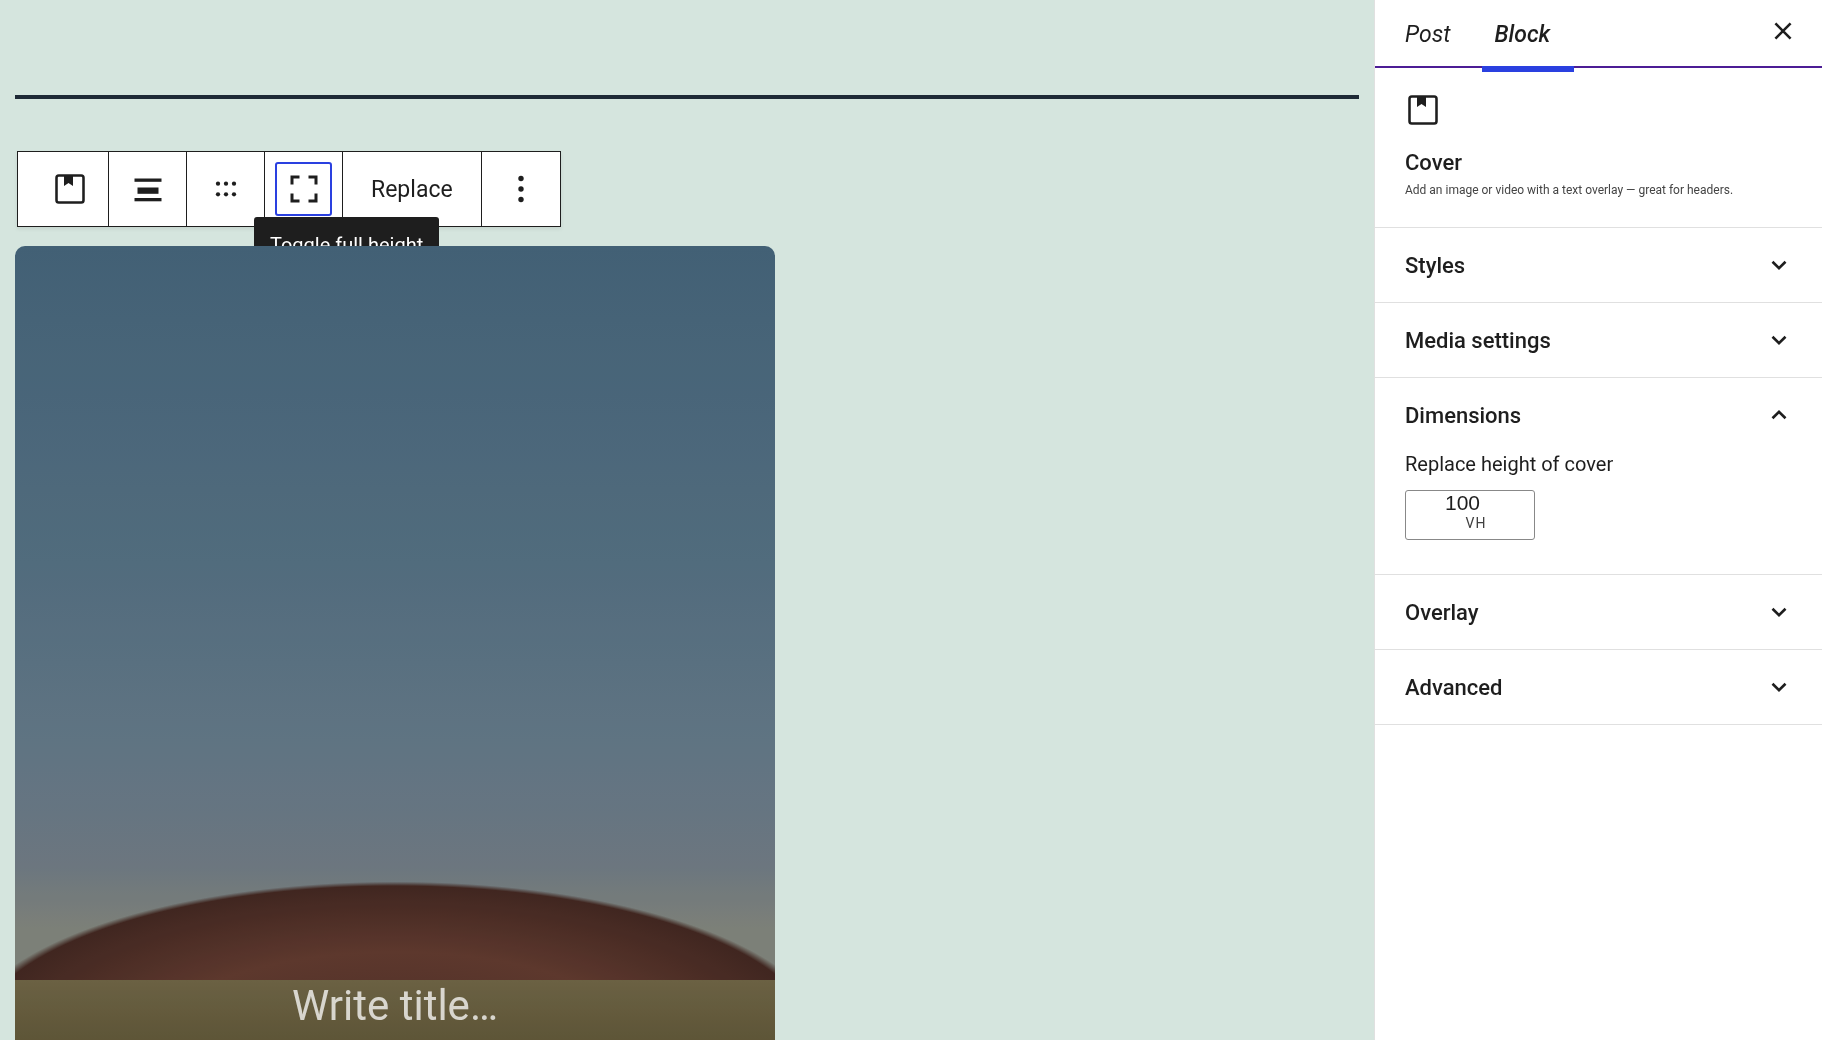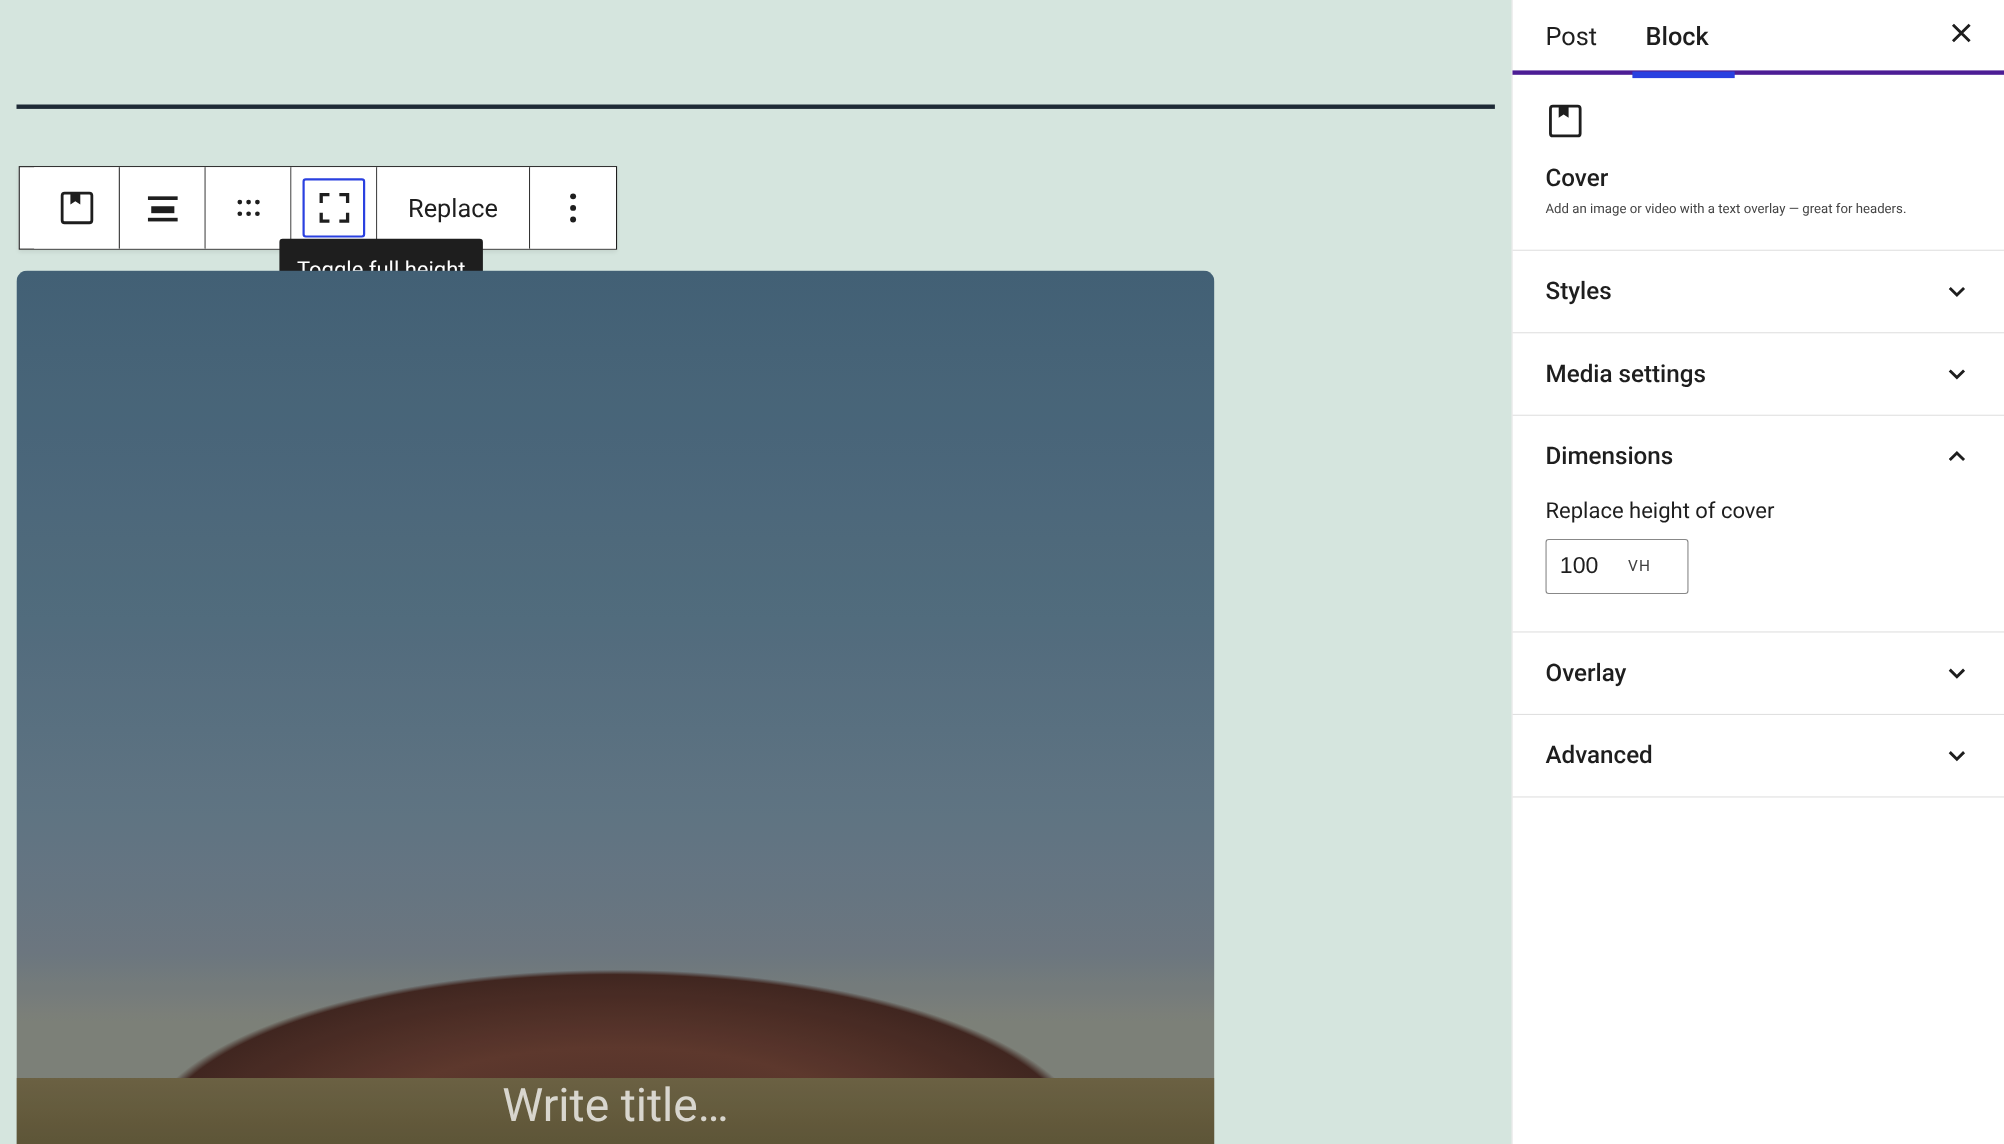--- a/index.html
+++ b/index.html
@@ -67,21 +67,21 @@
       color: #fff;
       font-size: 20px;
       padding: 16px 16px;
       border-radius: 3px;
       white-space: nowrap;
     }
     .cover-block {
       position: absolute;
       top: 246px;
       left: 15px;
-      width: 1089px;
+      width: 760px;
       bottom: 0;
       overflow: hidden;
       border-radius: 10px 10px 0 0;
     }
     .cover-sky {
       position: absolute;
       inset: 0;
       background: linear-gradient(#4c6e86 0%, #5d7b8f 40%, #6f8595 65%, #7b8791 78%, #8e9289 86%);
     }
     .cover-rock {
@@ -110,24 +110,25 @@
     .sidebar {
       width: 448px;
       border-left: 1px solid #e0e0e0;
       background: #fff;
       display: flex;
       flex-direction: column;
     }
     .sidebar-tabs {
       display: flex;
       align-items: center;
-      border-bottom: 4px solid #4c1d95;
+      border-bottom: 2px solid #4c1d95;
       padding: 0 20px 0 30px;
       height: 68px;
       position: relative;
+      font-style: italic;
     }
     .tab {
       font-size: 23px;
       color: #1e1e1e;
       padding: 24px 0 22px 0;
       margin-right: 44px;
       cursor: pointer;
       position: relative;
     }
     .tab.active {
@@ -193,20 +194,21 @@
       margin-bottom: 14px;
     }
     .number-field {
       display: flex;
       align-items: center;
       width: 130px;
       height: 50px;
       border: 1px solid #888;
       border-radius: 3px;
       padding: 0 0 0 12px;
+      flex-direction: column;
     }
     .number-input {
       border: none;
       outline: none;
       width: 62px;
       font-size: 21px;
       color: #1e1e1e;
       background: transparent;
     }
     .unit {

